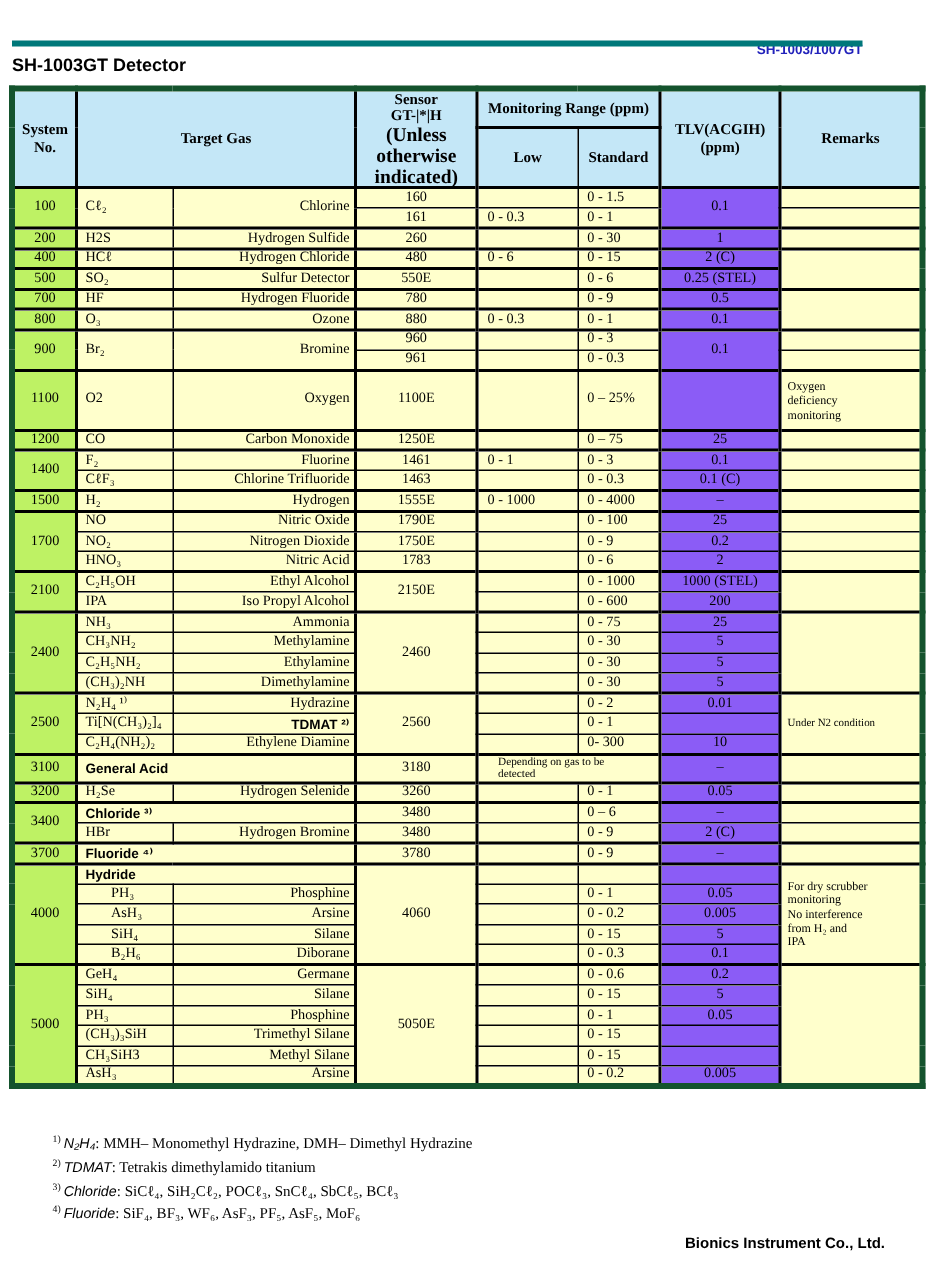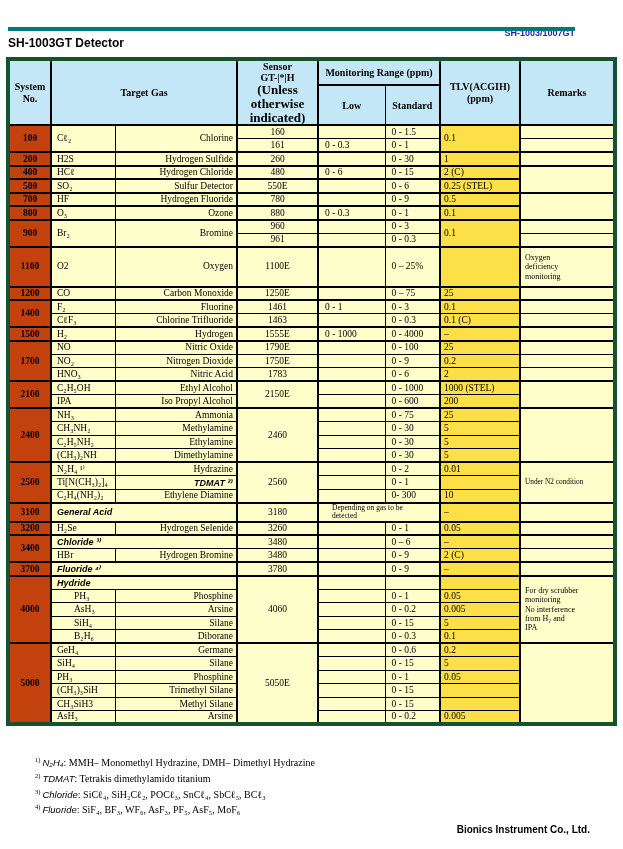--- a/index.html
+++ b/index.html
@@ -33,32 +33,32 @@
   tr.gs td { border-top-width:2px; }
 
   .hc { background:#c4e7f7; font-weight:bold; text-align:center; font-size:10px; }
   .pre { white-space:pre-line; }
   .blk { display:block; line-height:1.12; }
   .hsm { font-size:13px; line-height:1.05; }
   .b-r2 { border-right-width:2px; }
   .b-l2 { border-left-width:2px; }
   .b-b2 { border-bottom-width:2px; }
 
-  .c-sys { background:#c2410c; font-weight:bold; text-align:center; border-right-width:2px; }
+  .c-sys { background:#bef264; font-weight:normal; text-align:center; border-right-width:2px; }
   .c-f   { text-align:left; padding-left:5px; }
   .c-n   { text-align:right; padding-left:5px; }
   .c-sen { text-align:center; border-left-width:2px; border-right-width:2px; }
   .c-low { text-align:left; padding-left:6px; }
   .c-std { text-align:left; padding-left:6px; border-right-width:2px; }
-  .c-tlv { background:#fde047; text-align:left; border-right-width:2px; }
+  .c-tlv { background:#8b5cf6; text-align:center; border-right-width:2px; }
   .c-rem { font-size:8px; padding-left:4px; white-space:pre-line; line-height:1.18; }
   td[colspan="2"].c-f { border-right-width:2px; }
 
   .term { font-family:"Liberation Sans","DejaVu Sans",sans-serif;
-          font-style:italic; font-weight:bold; font-size:9px;margin-top:12px; }
+          font-weight:bold; font-size:9px;margin-top:12px; }
   .ind  { padding-left:22px; }
   .rem-sm { font-size:7.3px; }
   .rem-lg { font-size:8px; }
   .dep { font-size:7.5px; text-align:left; padding:0 13px; border-right-width:2px; }
 
   
   .footnotes { position:absolute; left:35px; top:756px; font-size:10px; }
   .footnote { margin-bottom:3.5px; white-space:nowrap; }
   .footnote sup { font-size:6.5px; margin-right:2px; }
   .footnote .fterm { font-family:"Liberation Sans","DejaVu Sans",sans-serif;

